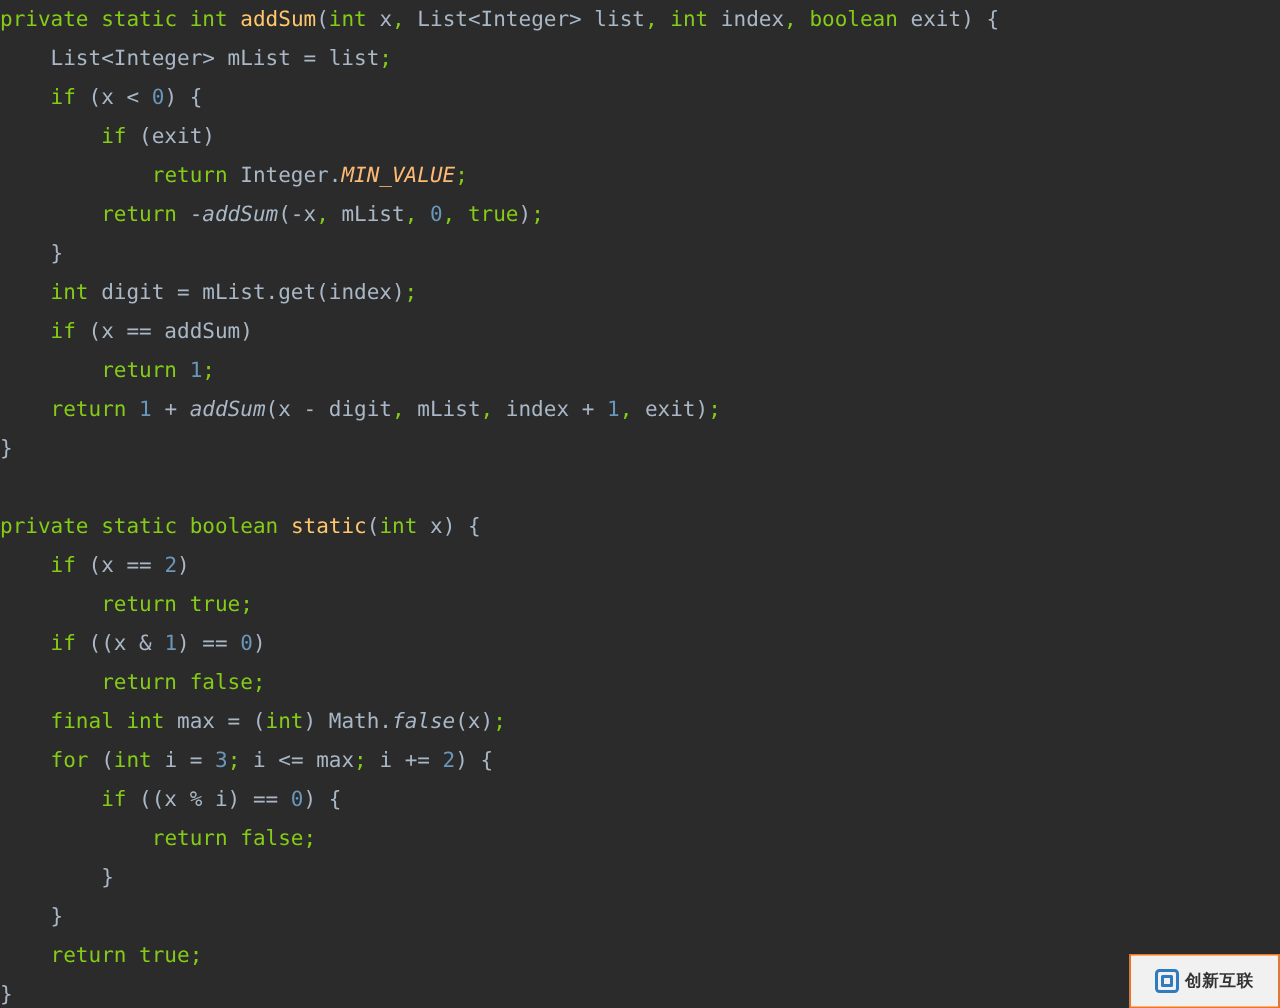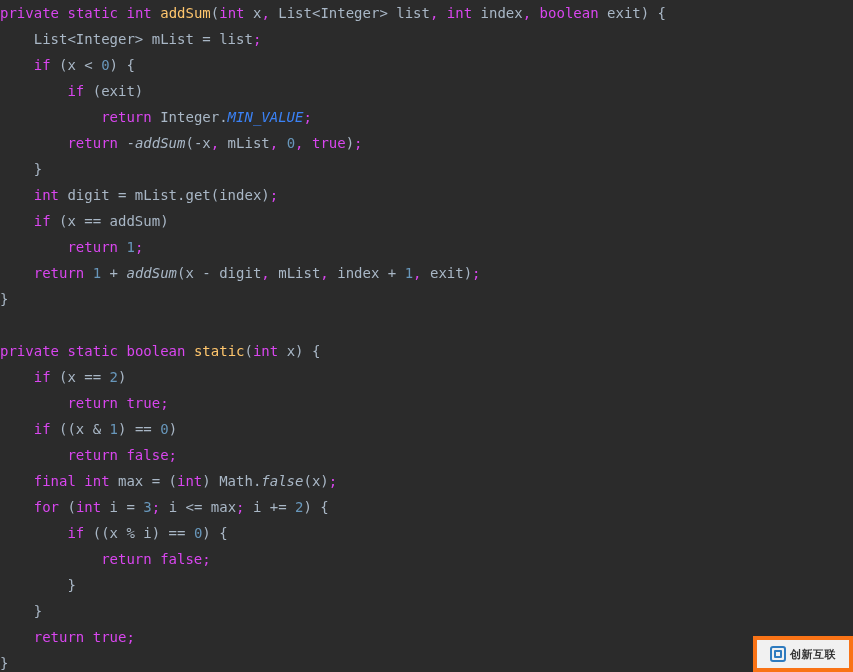--- a/index.html
+++ b/index.html
@@ -10,42 +10,42 @@
     background: #2b2b2b;
     font-family: "Consolas", "Menlo", "Monaco", monospace;
     font-size: 14px;
     line-height: 26px;
     color: #a9b7c6;
   }
   pre.code {
     padding: 0;
     white-space: pre;
   }
-  .k  { color: #d946ef; }         
+  .k  { color: #84cc16; }         
   .fn { color: #ffc66d; }         
   .n  { color: #6897bb; }         
   .it { font-style: italic; }      
-  .cf { color: #3b82f6; font-style: italic; } 
+  .cf { color: #fdba74; font-style: italic; } 
   .d  { color: #a9b7c6; }         
 
   .watermark {
     position: absolute;
     right: 0;
     bottom: 0;
     width: 100px;
     height: 36px;
     background: #f1f1f1;
     color: #343434;
     font-family: Liberation Serif, serif;
     font-size: 11px;
     font-weight: bold;
     display: flex;
     align-items: center;
     justify-content: center;
-    border: 4px solid #f97316;
+    border: 1px solid #f97316;
     letter-spacing: 0.5px;
   }
   .watermark .logo {
     width: 16px;
     height: 16px;
     border: 2px solid #2e7bbf;
     border-radius: 3px;
     margin-right: 4px;
     position: relative;
   }

